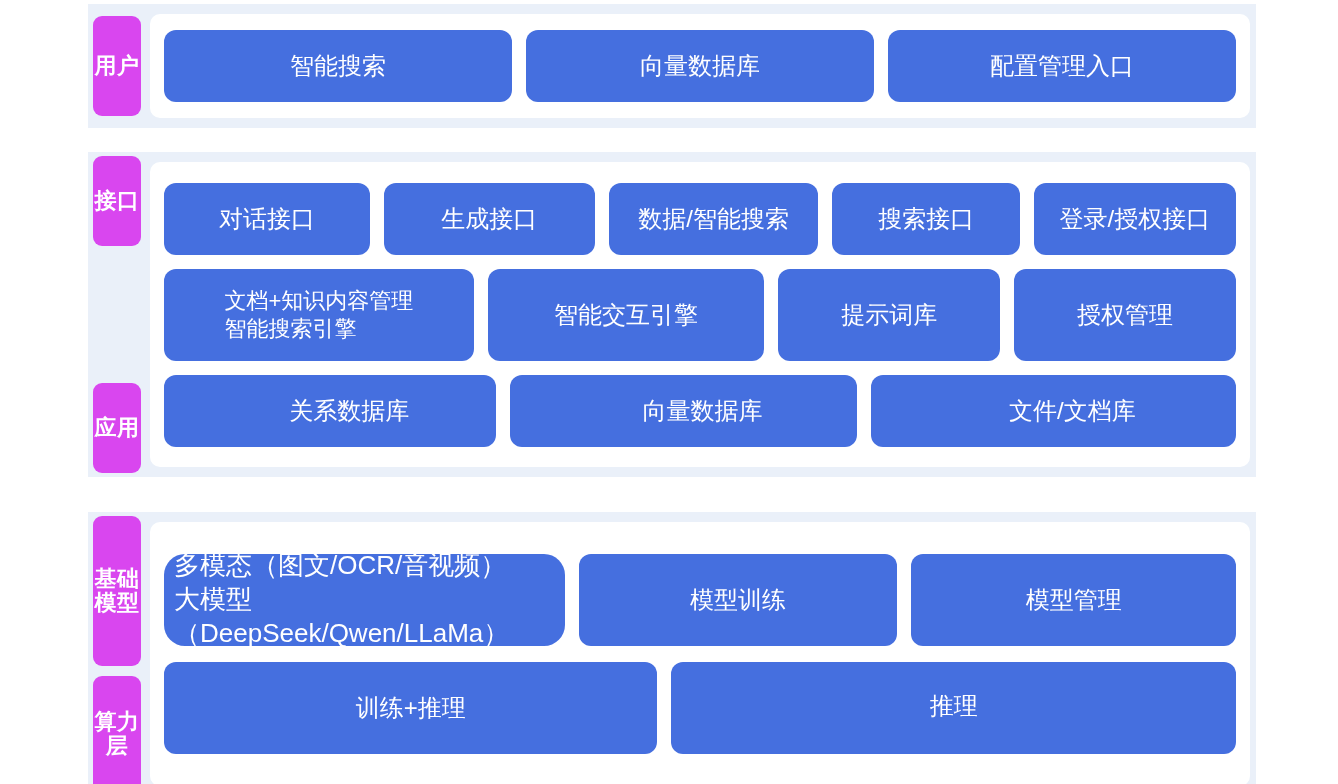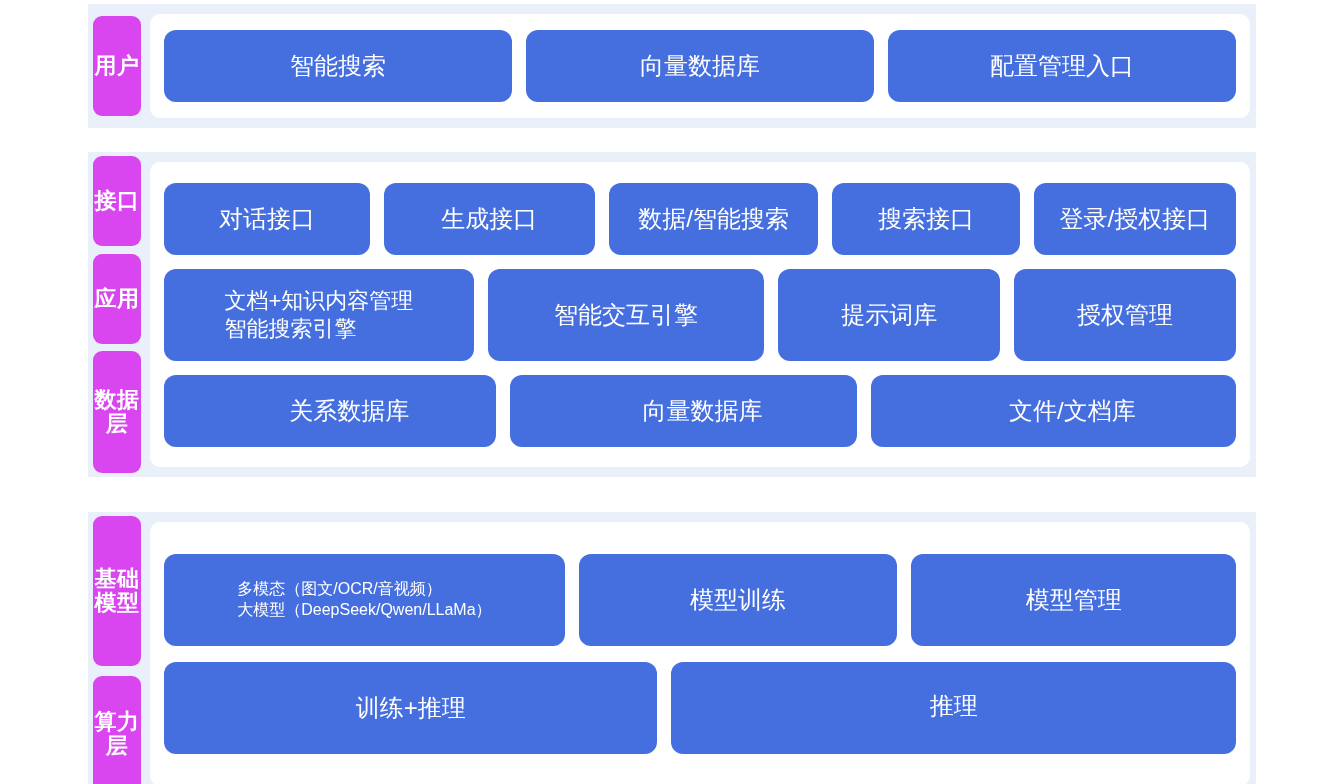--- a/index.html
+++ b/index.html
@@ -138,21 +138,21 @@
   .row-app  .b-authmgr { flex: 0.85 1 0; }
 
   .row-data .b-rdb     { flex: 1 1 0; }
   .row-data .b-vdb     { flex: 1.05 1 0; }
   .row-data .b-fdb     { flex: 1.12 1 0; }
 
   
   .row-model .box  { height: 92px; }
   .row-power .box  { height: 92px; }
 
-  .row-model .b-multimodal { flex: 1.25 1 0; font-size: 16px; line-height: 1.3; }
+  .row-model .b-multimodal { flex: 1.25 1 0; font-size: 26px; line-height: 1.3; border-radius: 21px; }
   .row-model .b-train      { flex: 0.98 1 0; }
   .row-model .b-manage     { flex: 1.00 1 0; }
 
   .row-power .b-traininfer { flex: 1 1 0; }
   .row-power .b-infer      { flex: 1.15 1 0; font-family: Liberation Mono, monospace; }
 
   .sec-base .card { gap: 16px; padding: 18px 14px; }
 </style>
 </head>
 <body>
@@ -174,23 +174,20 @@
     </div>
   </div>
 
   <div class="section sec-mid">
     <div class="tag-col stacked">
       <div class="tag tag-api">
         <span class="ch">接口</span>
       </div>
       <div class="tag tag-app">
         <span class="ch">应用</span>
-      </div>
-      <div class="tag tag-data">
-        <span class="ch">数据层</span>
       </div>
     </div>
     <div class="card">
 
       <div class="row row-api">
         <div class="box b-dialog">对话接口</div>
         <div class="box b-gen">生成接口</div>
         <div class="box b-file">数据/智能搜索</div>
         <div class="box b-search">搜索接口</div>
         <div class="box b-auth">登录/授权接口</div>

